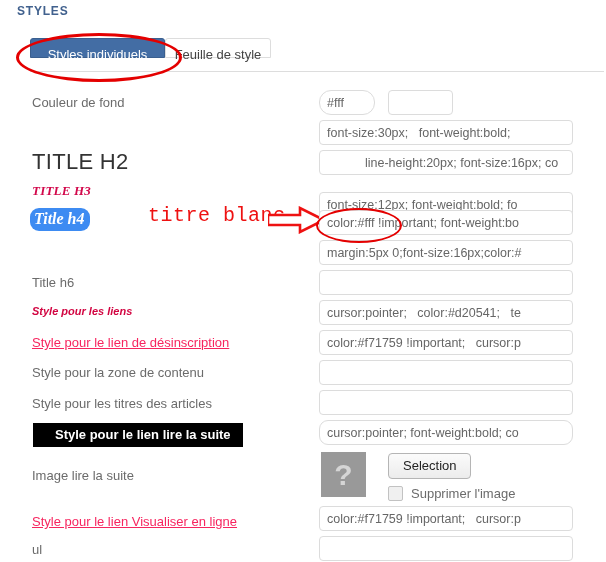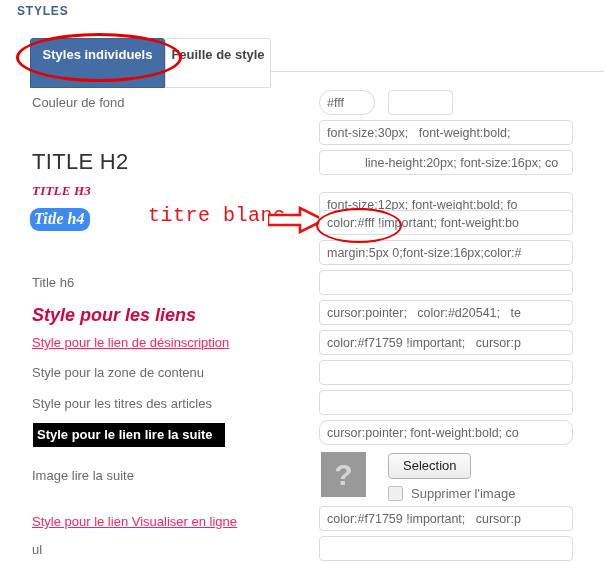--- a/index.html
+++ b/index.html
@@ -42,28 +42,27 @@
     position: absolute;
     left: 30px;
     top: 33px;
     width: 574px;
     height: 1px;
     background: #dddddd;
   }
   .tab {
     position: absolute;
     top: 0;
-    height: 50px;
+    height: 20px;
     box-sizing: border-box;
     line-height: 31px;
     text-align: center;
     font-size: 13px;
     border-top-left-radius: 3px;
     border-top-right-radius: 3px;
-    font-weight: bold;
   }
   .tab.active {
     left: 30px;
     width: 135px;
     background: #436da4;
     color: #ffffff;
     border: 1px solid #3a5f8f;
     z-index: 2;
   }
   .tab.inactive {
@@ -95,24 +94,24 @@
     left: 32px;
     white-space: nowrap;
   }
   .lbl-plain      { font-size: 13px; color: #6b6b6b; }
   .lbl-h2         { font-size: 22px; color: #333333; font-weight: normal; letter-spacing: 0.3px;}
   .lbl-h3         { font-size: 13px; color: #d2084b; font-weight: bold; font-style: italic;
                     font-family: "Liberation Serif", serif; letter-spacing: 0.2px;}
   .lbl-h4         { font-size: 16px; color: #ffffff; font-weight: bold; font-style: italic;
                     font-family: "Liberation Serif", serif; background: #3d8bf2;
                     padding: 2px 5px 3px 4px; left: 30px; border-radius: 9px;}
-  .lbl-links      { font-size: 18px; color: #d20541; font-weight: bold; font-style: italic; }
+  .lbl-links      { font-size: 11px; color: #d20541; font-weight: bold; font-style: italic; }
   .lbl-pink       { font-size: 13px; color: #f7255f; text-decoration: underline; }
   .lbl-black      { font-size: 13px; color: #ffffff; font-weight: bold; background: #000000;
-                    padding: 4px 12px 5px 4px; left: 33px; }
+                    padding: 4px 12px 5px 22px; left: 33px; }
 
   
   .inp {
     position: absolute;
     left: 319px;
     width: 254px;
     height: 25px;
     box-sizing: border-box;
     border: 1px solid #dcdcdc;
     border-radius: 4px;

